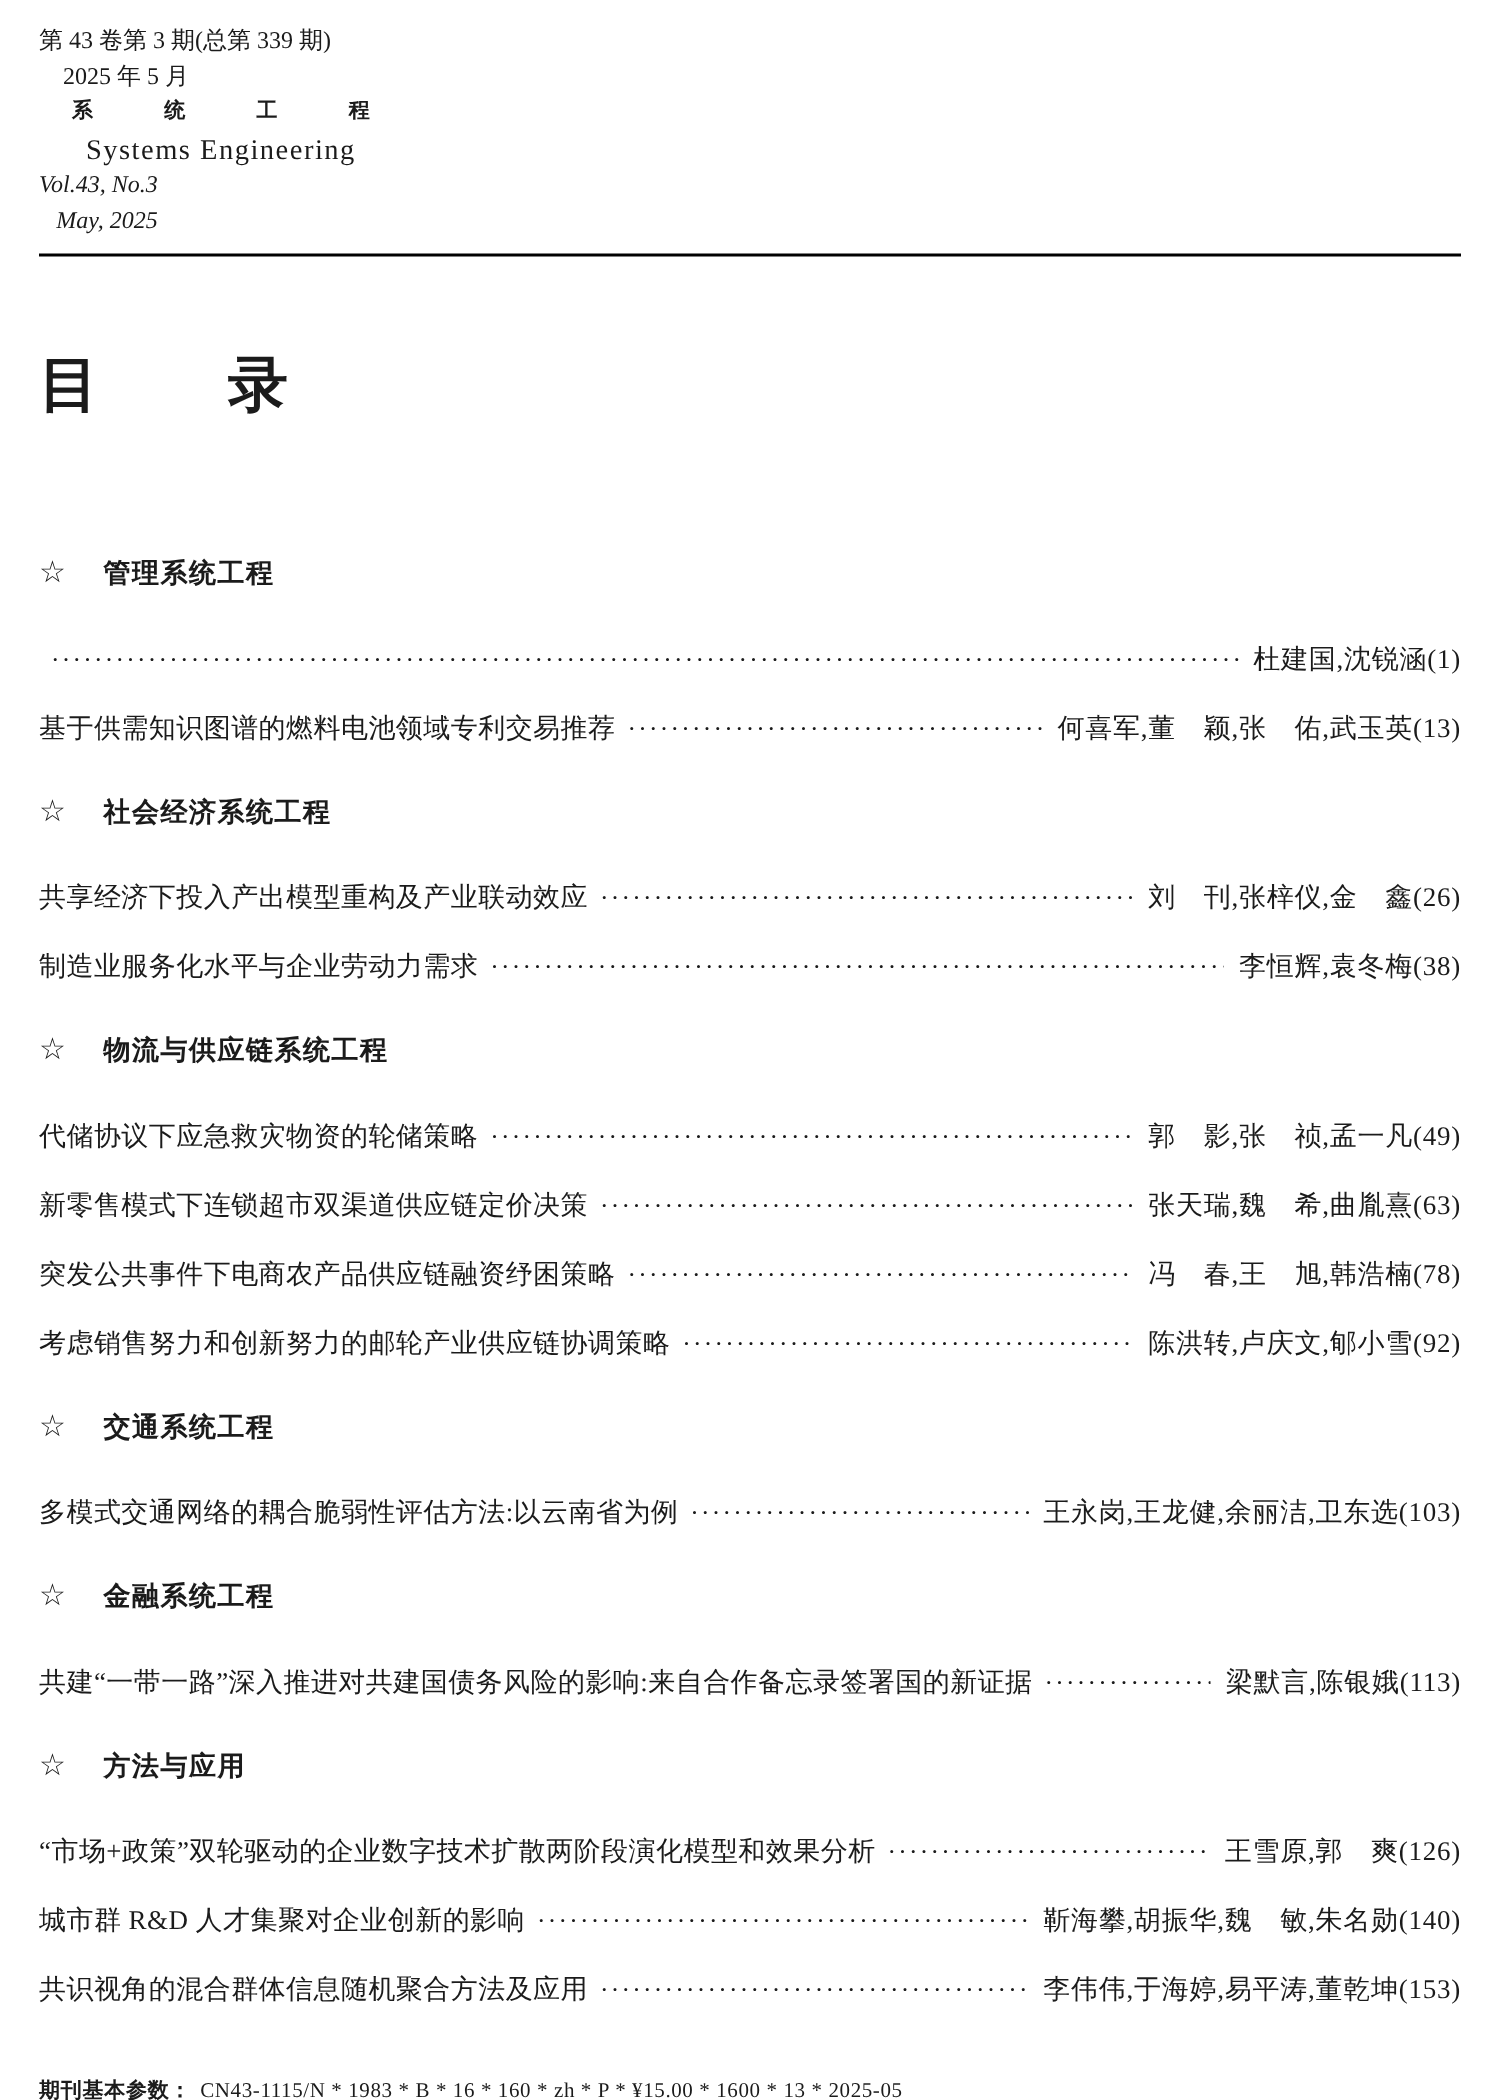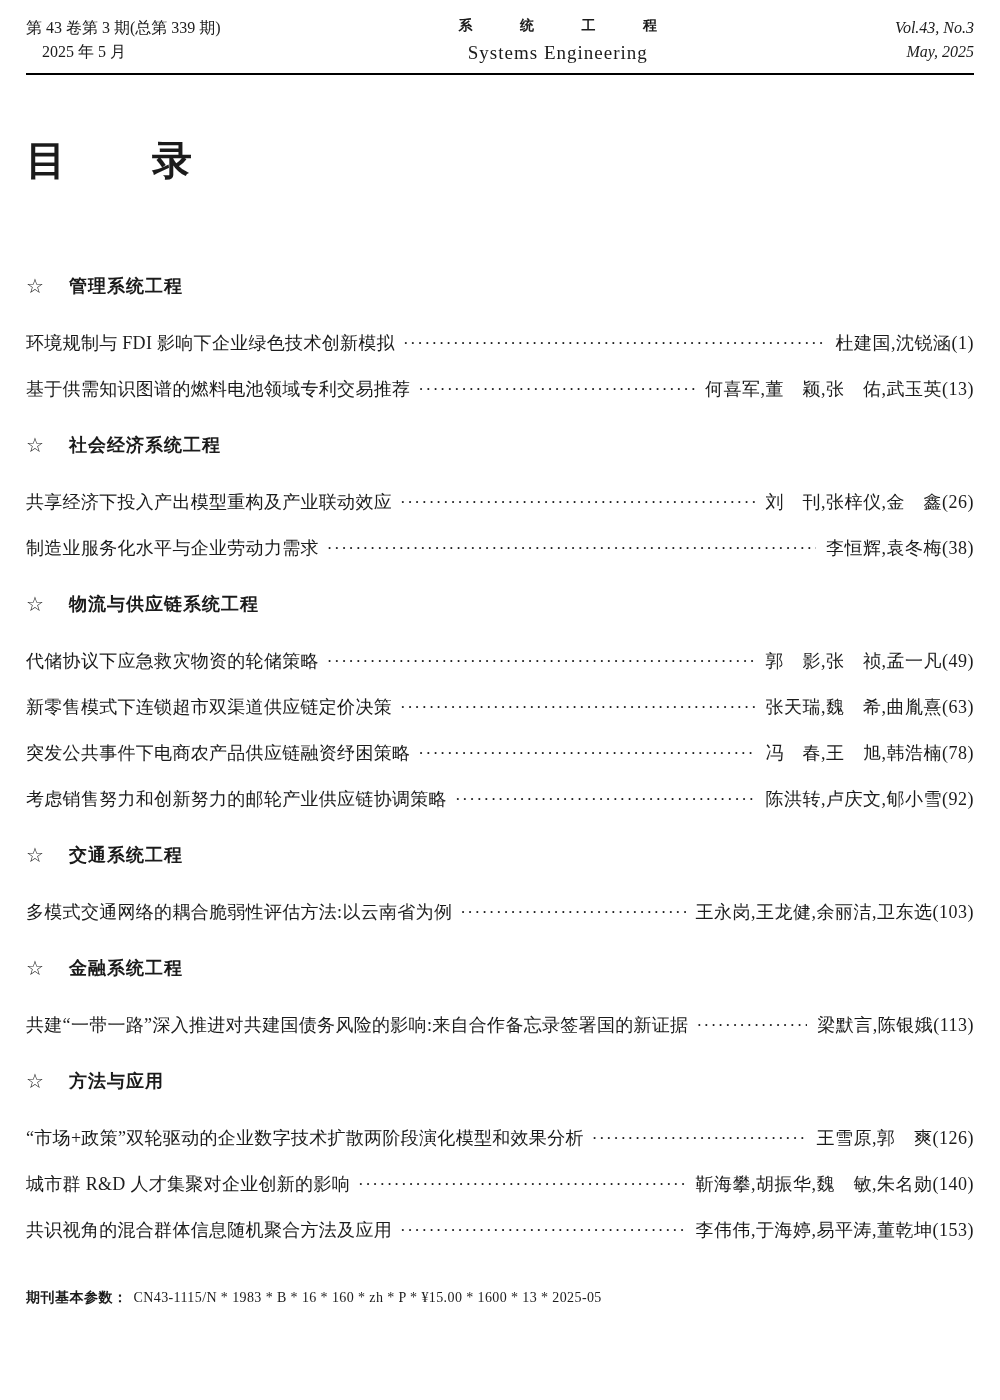--- a/index.html
+++ b/index.html
@@ -6,21 +6,21 @@
   html,body { background:#ffffff; }
   body {
     width:1000px; height:1400px;
     color:#1b1b1b;
     font-family:"Liberation Serif","DejaVu Serif",serif;
     overflow:hidden;
   }
   .page { width:1000px; height:1400px; padding:16px 26px 0 26px; }
 
   
-  .masthead { display:flex; justify-content:space-between; align-items:flex-start; }
+  .masthead { display:flex; justify-content:space-between; align-items:flex-start;flex-direction:column; }
   .mast-left { font-size:16px; line-height:1.5; white-space:nowrap; }
   .mast-left .l2 { padding-left:16px; }
   .mast-center { text-align:center; flex:1 1 auto; padding-top:1px; }
   .journal-cn { font-size:14px; font-weight:bold; letter-spacing:22px; padding-left:22px; }
   .journal-en { font-size:19px; letter-spacing:1px; margin-top:7px; }
   .mast-right { font-size:16px; line-height:1.5; text-align:right; white-space:nowrap;font-style:italic; }
   .rule { border-top:2.5px solid #000; margin-top:9px; }
 
   
   .doc-title {
@@ -85,21 +85,20 @@
   <div class="rule"></div>
 
   <div class="doc-title">目　　录</div>
 
   <div class="sec first">
     <div class="sec-head">
       <span class="star">☆</span>
       <span class="sec-title">管理系统工程</span>
     </div>
     <div class="entry fe">
-      <span class="etitle">环境规制与 FDI 影响下企业绿色技术创新模拟</span>
       <span class="dots"></span>
       <span class="eauthors"><span>杜建国,沈锐涵</span><span>(1)</span></span>
     </div>
     <div class="entry">
       <span class="etitle">基于供需知识图谱的燃料电池领域专利交易推荐</span>
       <span class="dots"></span>
       <span class="eauthors"><span>何喜军,董　颖,张　佑,武玉英</span><span>(13)</span></span>
     </div>
   </div>
 

